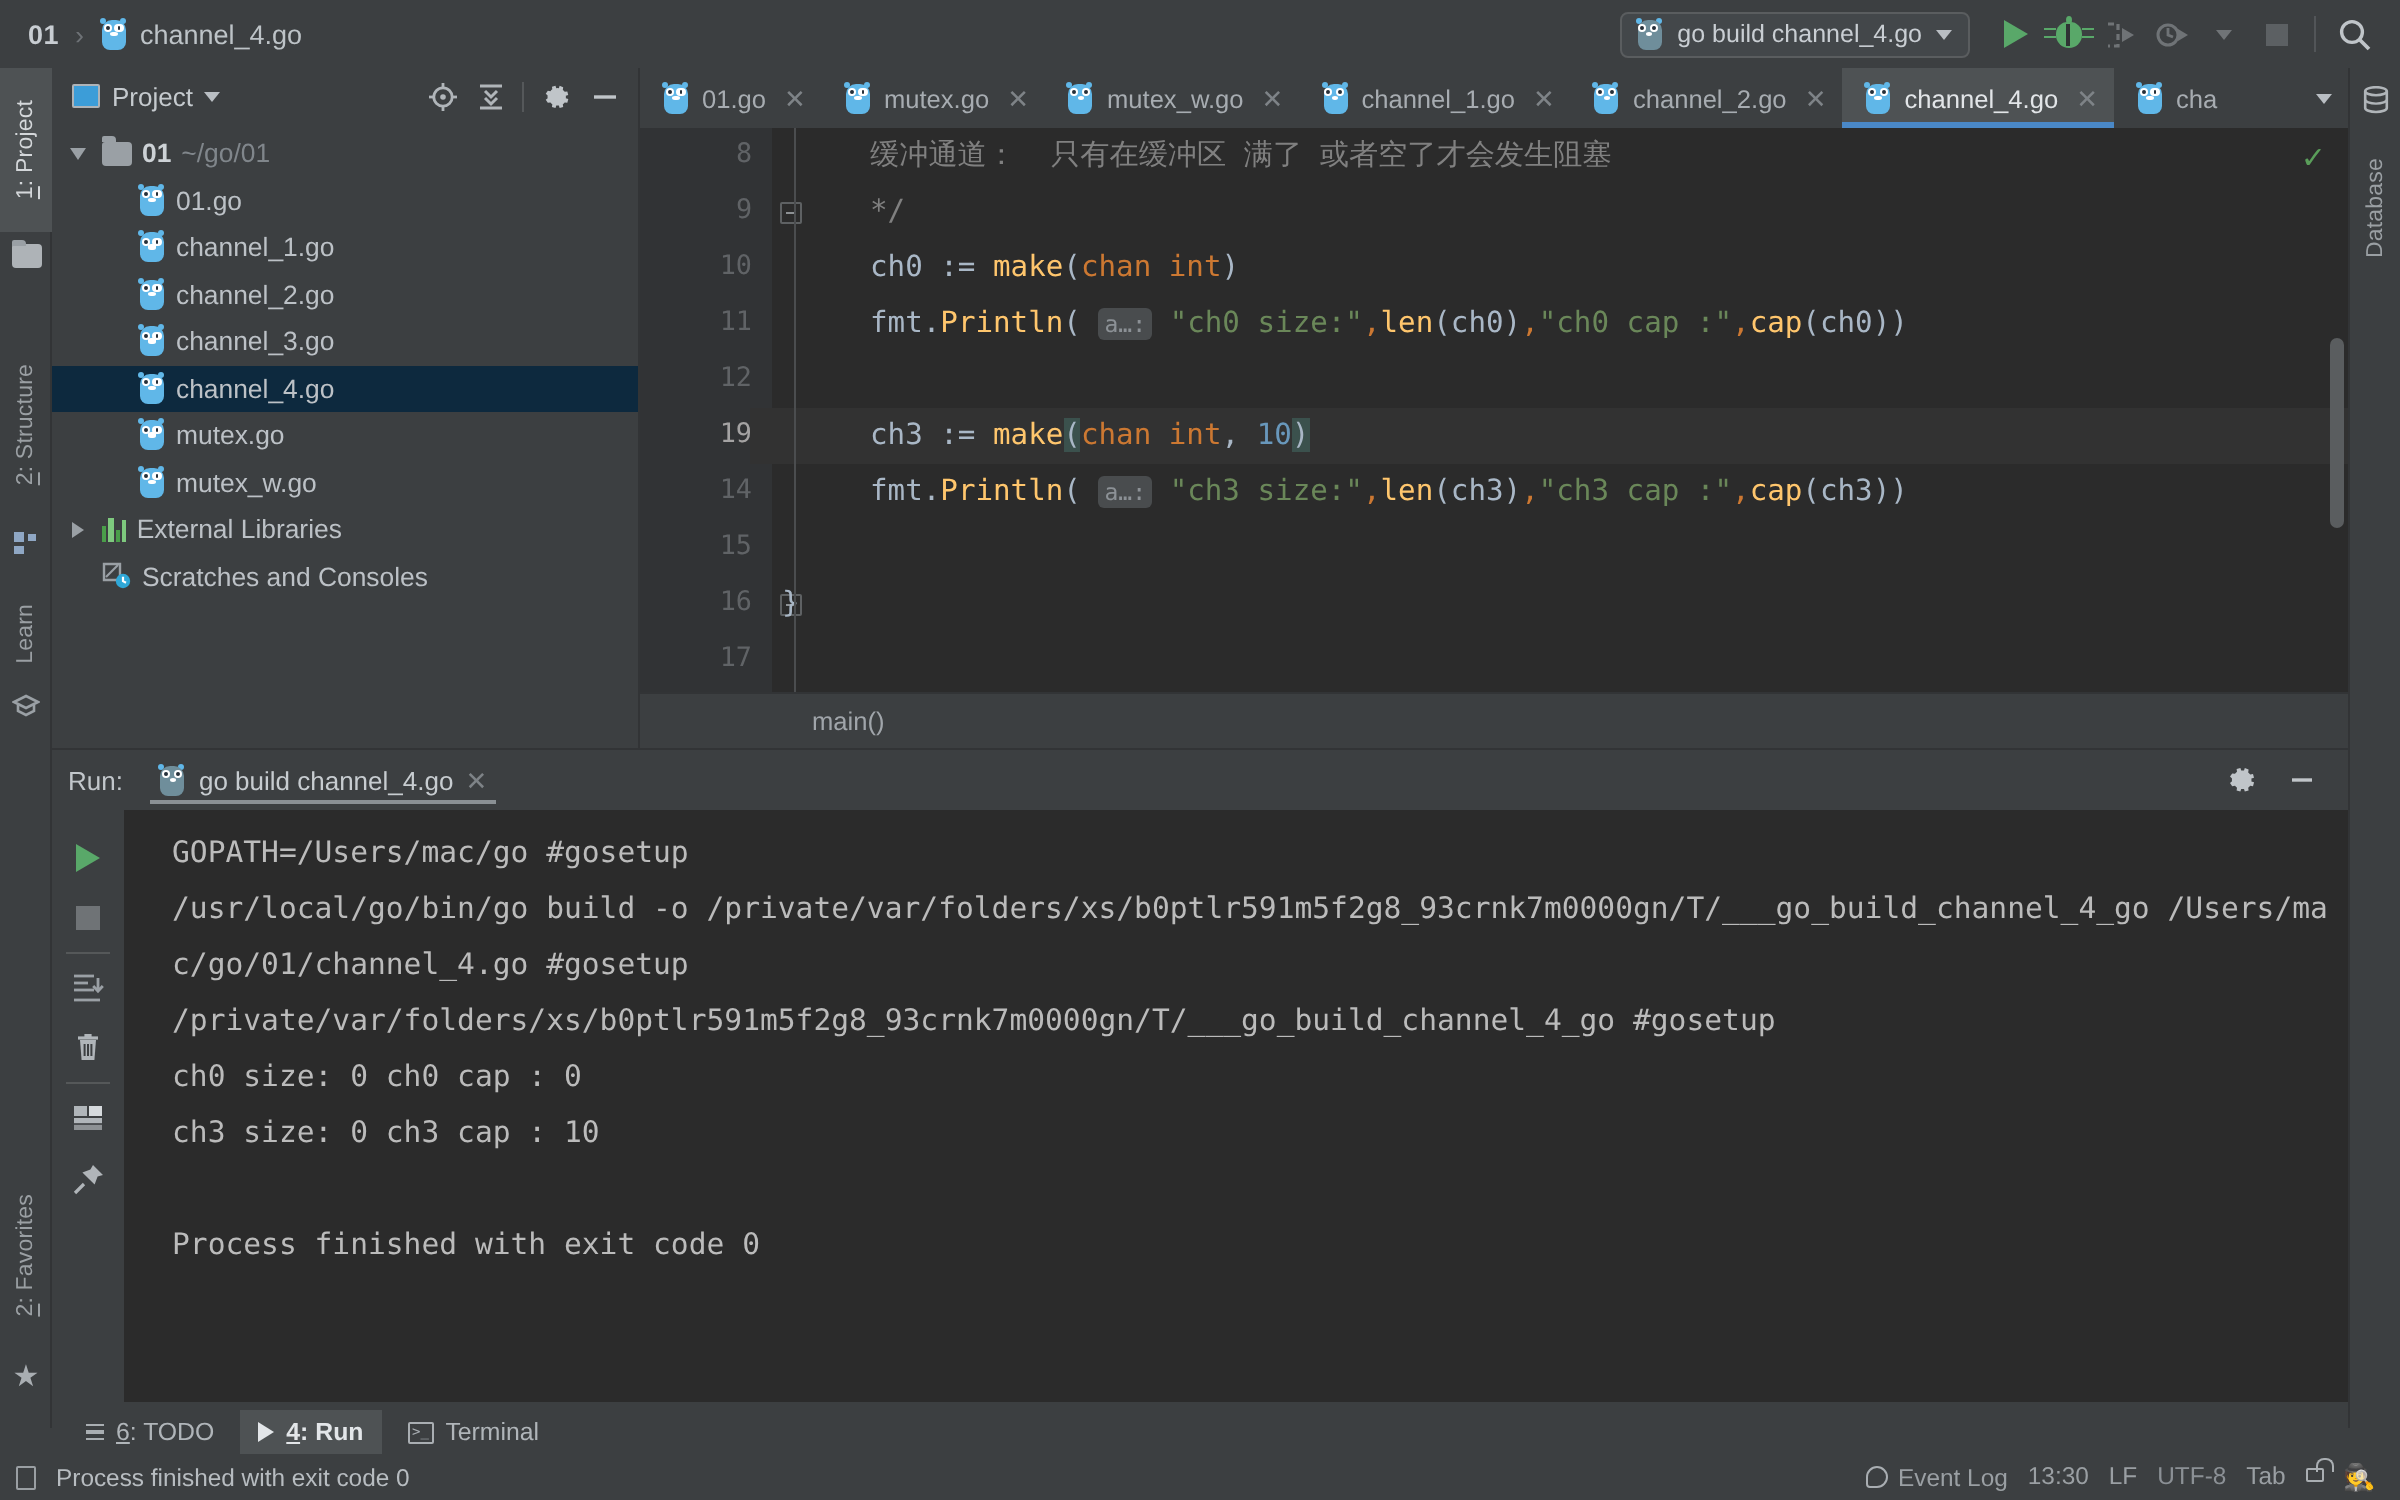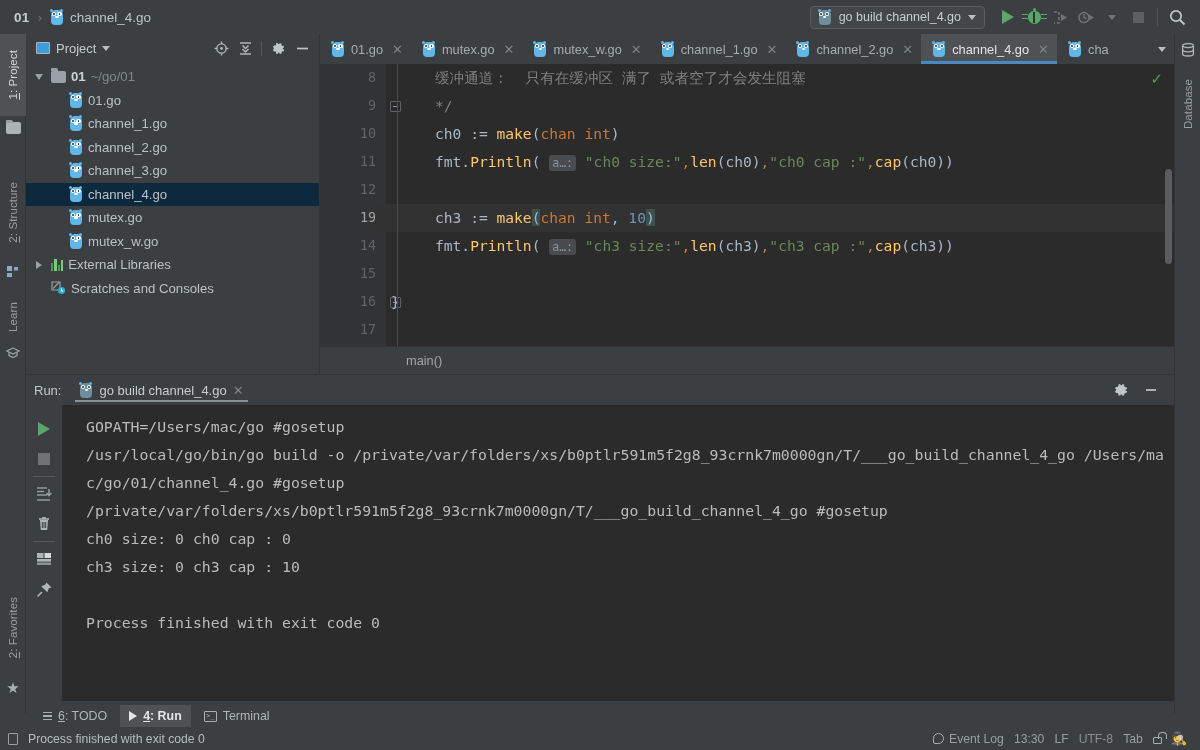--- a/index.html
+++ b/index.html
@@ -248,21 +248,21 @@
     font-family: "DejaVu Sans Mono", monospace;
   }
 
   
   .statusbar {
     position: absolute; left: 0; top: 727px; width: 1200px; height: 23px;
     background: #3c3f41; display: flex; align-items: center; padding: 0 8px;
     color: #9a9fa3; font-size: 12.2px;
   }
   .sb-msg { color: #b7bcc0; padding-left: 10px; }
-  .sb-right { margin-left: auto; display: flex; align-items: center; gap: 10px; padding-right: 4px; }
+  .sb-right { margin-left: auto; display: flex; gap: 10px; padding-right: 4px; }
   .sb-dim { color: #8b9095; }
   .lock {
     width: 9px; height: 7px; border: 1.5px solid #a9aeb2; border-radius: 1px; position: relative; margin-top: 3px;
   }
   .lock::before {
     content:""; position:absolute; left:4px; top:-6px; width:7px; height:6px;
     border: 1.5px solid #a9aeb2; border-bottom: none; border-radius: 4px 4px 0 0;
   }
   .hector { font-size: 13px; color: #a9aeb2; }
   .evt-icon {

